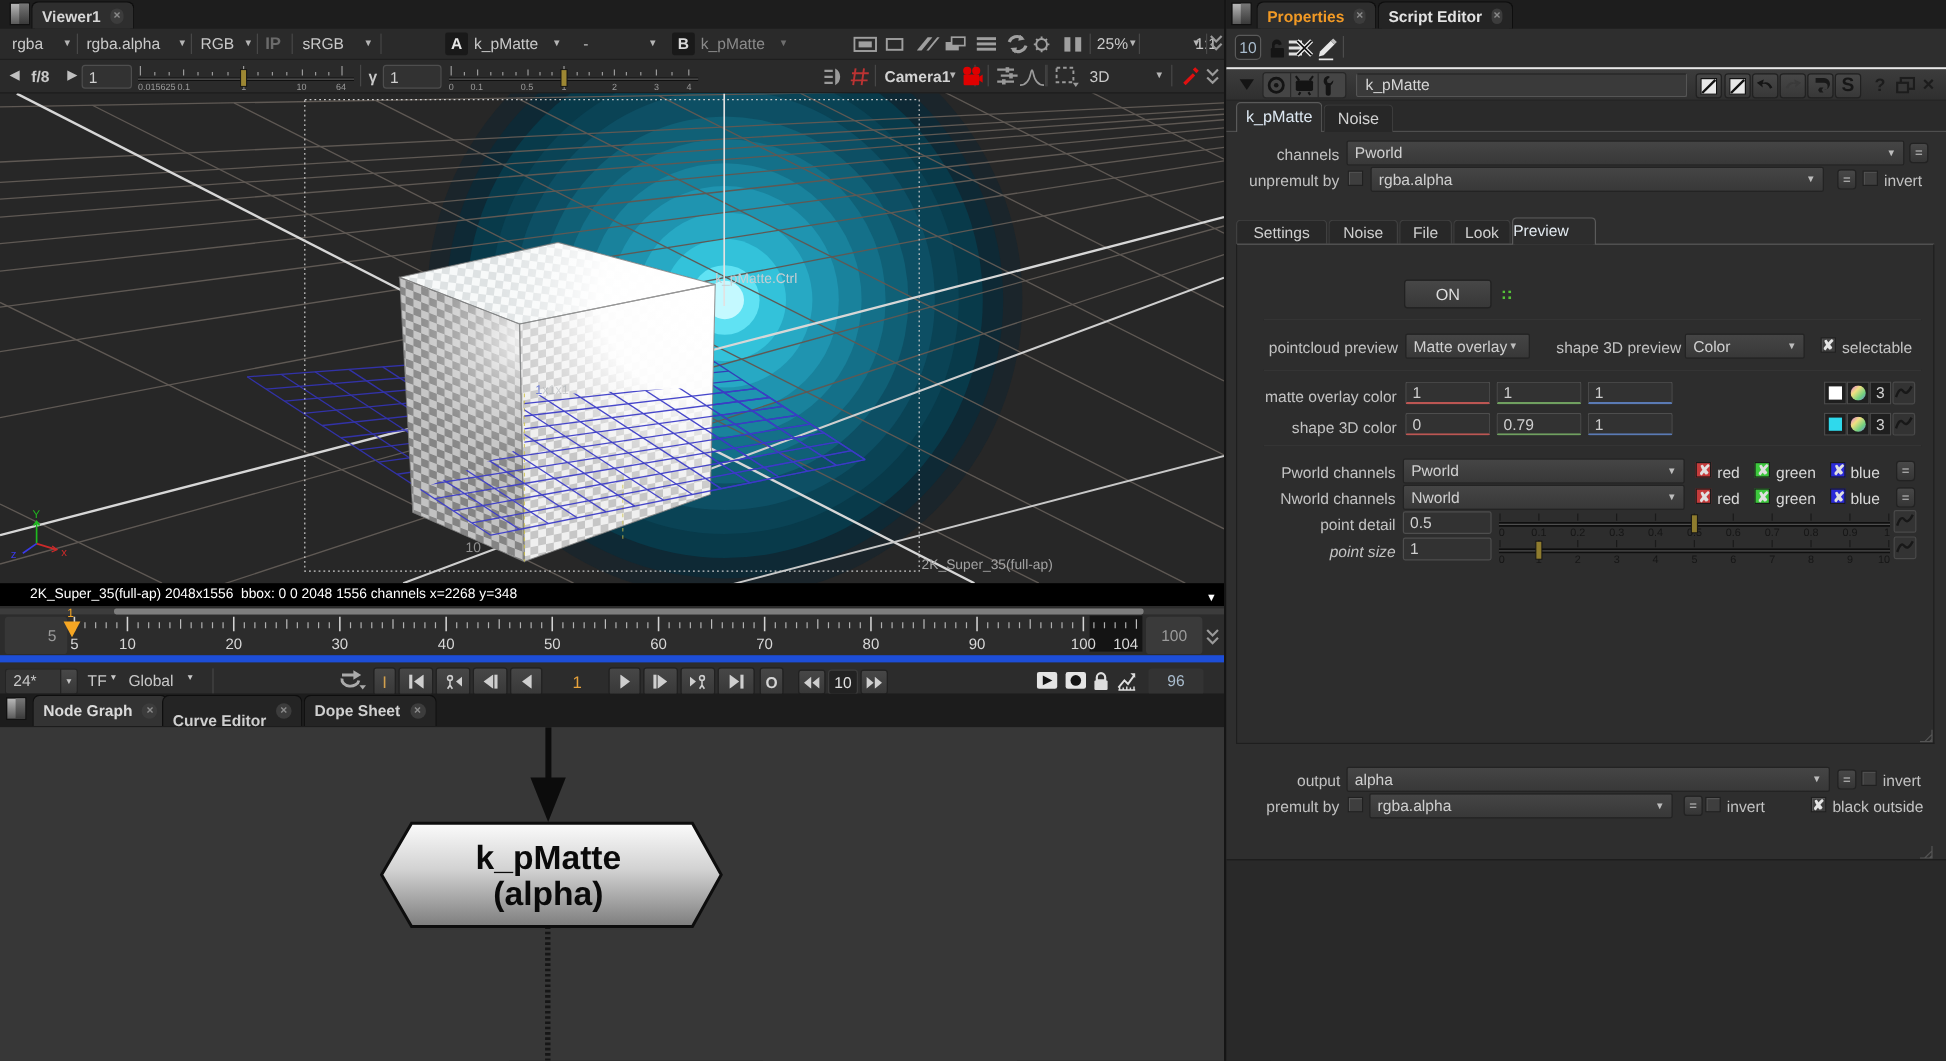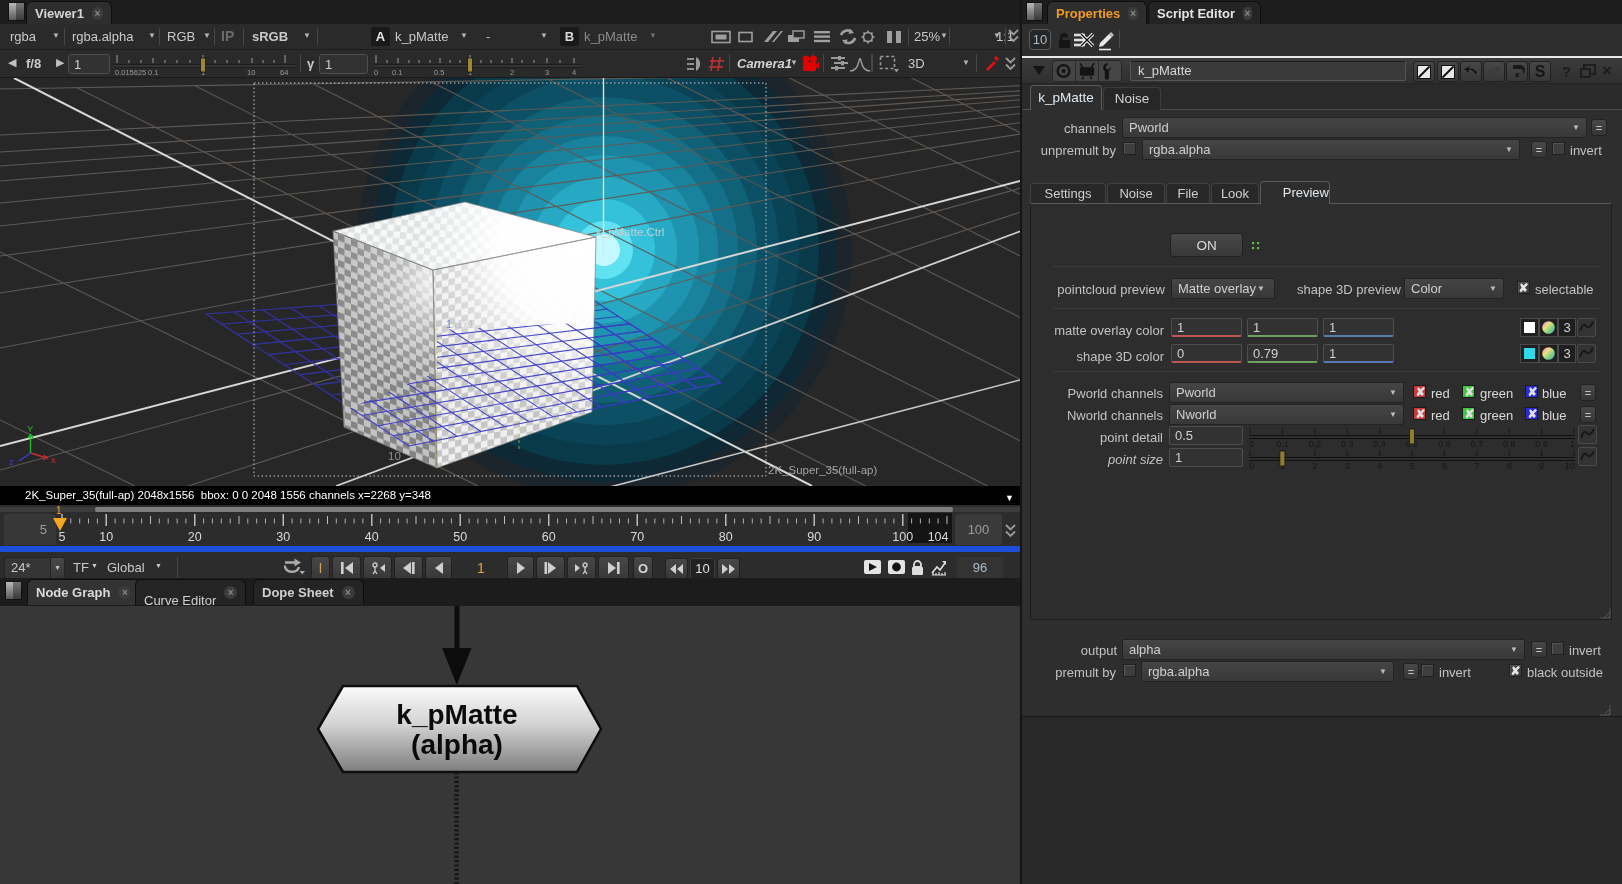--- a/index.html
+++ b/index.html
@@ -41,21 +41,21 @@
       <span class="abs" style="left:52px;top:7px;font-size:8px;color:#b5b5b5;">▼</span>
     <div class="abs" style="left:64px;top:4px;width:1px;height:17px;background:#474747;"></div>
     <span class="abs" style="left:72px;top:5px;">rgba.alpha</span>
       <span class="abs" style="left:148px;top:7px;font-size:8px;color:#b5b5b5;">▼</span>
     <div class="abs" style="left:159px;top:4px;width:1px;height:17px;background:#474747;"></div>
     <span class="abs" style="left:167px;top:5px;">RGB</span>
       <span class="abs" style="left:203px;top:7px;font-size:8px;color:#b5b5b5;">▼</span>
     <div class="abs" style="left:214px;top:4px;width:1px;height:17px;background:#474747;"></div>
     <span class="abs" style="left:221px;top:4px;color:#6b6b6b;font-weight:bold;font-size:14px;">IP</span>
     <div class="abs" style="left:243px;top:4px;width:1px;height:17px;background:#474747;"></div>
-    <span class="abs" style="left:252px;top:5px;font-weight:bold;">sRGB</span>
+    <span class="abs" style="left:252px;top:5px;">sRGB</span>
       <span class="abs" style="left:303px;top:7px;font-size:8px;color:#b5b5b5;">▼</span>
     <div class="abs" style="left:317px;top:4px;width:1px;height:17px;background:#474747;"></div>
     <div class="abs" style="left:371px;top:3px;width:19px;height:19px;background:#191919;color:#e6e6e6;font-weight:bold;text-align:center;line-height:19px;border-radius:2px;">A</div>
     <span class="abs" style="left:395px;top:5px;">k_pMatte</span>
       <span class="abs" style="left:460px;top:7px;font-size:8px;color:#b5b5b5;">▼</span>
     <span class="abs" style="left:486px;top:5px;color:#bdbdbd;">-</span>
       <span class="abs" style="left:540px;top:7px;font-size:8px;color:#b5b5b5;">▼</span>
     <div class="abs" style="left:560px;top:3px;width:19px;height:19px;background:#191919;color:#d9d9d9;font-weight:bold;text-align:center;line-height:19px;border-radius:2px;">B</div>
     <span class="abs" style="left:584px;top:5px;color:#8b8b8b;">k_pMatte</span>
       <span class="abs" style="left:649px;top:7px;font-size:8px;color:#6e6e6e;">▼</span>
@@ -180,21 +180,21 @@
         </g>
       <path d="M10 1 a8 8 0 0 1 0 14z" fill="#9a9a9a"></path>
       <g stroke="#b33" stroke-width="1.6">
           <line x1="27" y1="1" x2="25" y2="15"></line>
           <line x1="34" y1="1" x2="32" y2="15"></line>
           <line x1="24" y1="5" x2="38" y2="5"></line>
           <line x1="23" y1="11" x2="37" y2="11"></line>
         </g>
     </svg>
     <div class="abs" style="left:729px;top:4px;width:1px;height:18px;background:#474747;"></div>
-    <span class="abs" style="left:737px;top:6px;font-weight:bold;color:#d2d2d2;font-style:italic;">Camera1</span>
+    <span class="abs" style="left:737px;top:6px;font-weight:bold;color:#d2d2d2;">Camera1</span>
       <span class="abs" style="left:790px;top:8px;font-size:8px;color:#b5b5b5;">▼</span>
     <div class="abs" style="left:812px;top:4px;width:1px;height:18px;background:#474747;"></div>
     <svg class="abs" style="left:801px;top:5px;" width="18" height="17" viewBox="0 0 18 17">
         <circle cx="5" cy="4" r="3.4" fill="#e00000"></circle>
         <circle cx="12.5" cy="4" r="3.4" fill="#e00000"></circle>
         <rect x="2" y="7" width="13" height="9" rx="1" fill="#e00000"></rect>
         <path d="M15 9 l3-2 v7 l-3-2z" fill="#e00000"></path>
       </svg>
     <div class="abs" style="left:823px;top:4px;width:1px;height:18px;background:#474747;"></div>
     <svg class="abs" style="left:829px;top:5px;" width="22" height="17" viewBox="0 0 22 17">
@@ -630,21 +630,21 @@
     <div class="abs" style="left:957px;top:5px;width:46px;height:22px;background:#333;border-radius:3px;color:#a9bccd;font-size:13px;text-align:center;line-height:22px;">96</div>
   </div>
 
   <div class="abs tabstrip" style="left:0;top:578px;width:1020px;height:28px;background:#1c1c1c;"></div>
   <div class="pico" style="left:5px;top:581px;"></div>
   <div class="tab on" style="left:27px;top:579px;height:26px;background:#333;">
       <span style="color:#dadada;font-size:13px;font-weight:bold;">Node Graph</span>
       <span class="tabx">×</span>
     </div>
   <div class="tab off" style="left:135px;top:579px;height:26px;">
-      <span style="color:#cfcfcf;font-size:13px;font-weight:normal;margin-top:16px;">Curve Editor</span>
+      <span style="color:#cfcfcf;font-size:13px;font-weight:bold;margin-top:16px;">Curve Editor</span>
       <span class="tabx">×</span>
     </div>
   <div class="tab off" style="left:253px;top:579px;height:26px;">
       <span style="color:#cfcfcf;font-size:13px;font-weight:bold;">Dope Sheet</span>
       <span class="tabx">×</span>
     </div>
 
   <div class="abs" id="nodegraph" style="left:0;top:606px;width:1020px;height:278px;background:#373737;">
     <svg class="abs" style="left:0;top:0;" width="1020" height="278" viewBox="0 0 1020 278">
       <defs>
@@ -770,21 +770,21 @@
     <div class="cb" style="left:101px;top:84px;"></div>
     <div class="dd" style="left:120px;top:81px;width:378px;height:21px;font-size:13px;">rgba.alpha<span class="ar">▼</span></div>
     <div class="eqbtn" style="left:509px;top:83px;width:16px;height:17px;line-height:16px;">=</div>
     <div class="cb" style="left:530px;top:84px;"></div>
     <div class="abs" style="left:548px;top:85px;color:#c2c2c2;font-size:13px;">invert</div>
 
     <div class="abs" style="left:8px;top:125px;width:76px;height:21px;background:#282828;border:1px solid #404040;border-bottom:none;border-radius:4px 4px 0 0;color:#cfcfcf;font-size:13px;text-align:center;line-height:20px;">Settings</div>
     <div class="abs" style="left:85px;top:125px;width:58px;height:21px;background:#282828;border:1px solid #404040;border-bottom:none;border-radius:4px 4px 0 0;color:#cfcfcf;font-size:13px;text-align:center;line-height:20px;">Noise</div>
     <div class="abs" style="left:144px;top:125px;width:44px;height:21px;background:#282828;border:1px solid #404040;border-bottom:none;border-radius:4px 4px 0 0;color:#cfcfcf;font-size:13px;text-align:center;line-height:20px;">File</div>
     <div class="abs" style="left:189px;top:125px;width:48px;height:21px;background:#282828;border:1px solid #404040;border-bottom:none;border-radius:4px 4px 0 0;color:#cfcfcf;font-size:13px;text-align:center;line-height:20px;">Look</div>
-    <div class="abs" style="left:238px;top:123px;width:70px;height:23px;background:#2d2d2d;border:1px solid #5a5a5a;border-bottom:none;border-radius:4px 4px 0 0;color:#e2e9ef;font-size:13px;text-align:right;line-height:22px;z-index:3;">Preview</div>
+    <div class="abs" style="left:238px;top:123px;width:70px;height:23px;background:#2d2d2d;border:1px solid #5a5a5a;border-bottom:none;border-radius:4px 4px 0 0;color:#e2e9ef;font-size:13px;text-align:left;line-height:22px;z-index:3;">Preview</div>
 
     <div class="abs" id="groupbox" style="left:8px;top:145px;width:582px;height:417px;background:#2d2d2d;border:1px solid #1e1e1e;border-top-color:#5a5a5a;">
       <div class="icobtn" style="left:139px;top:29px;width:73px;height:24px;font-size:13.5px;color:#dcdcdc;">ON</div>
       <svg class="abs" style="left:221px;top:38px;" width="8" height="8" viewBox="0 0 8 8">
           <g fill="#55c238">
             <rect x="0" y="0" width="2.2" height="2.2"></rect>
             <rect x="5" y="0" width="2.2" height="2.2"></rect>
             <rect x="0" y="5" width="2.2" height="2.2"></rect>
             <rect x="5" y="5" width="2.2" height="2.2"></rect>
           </g>

